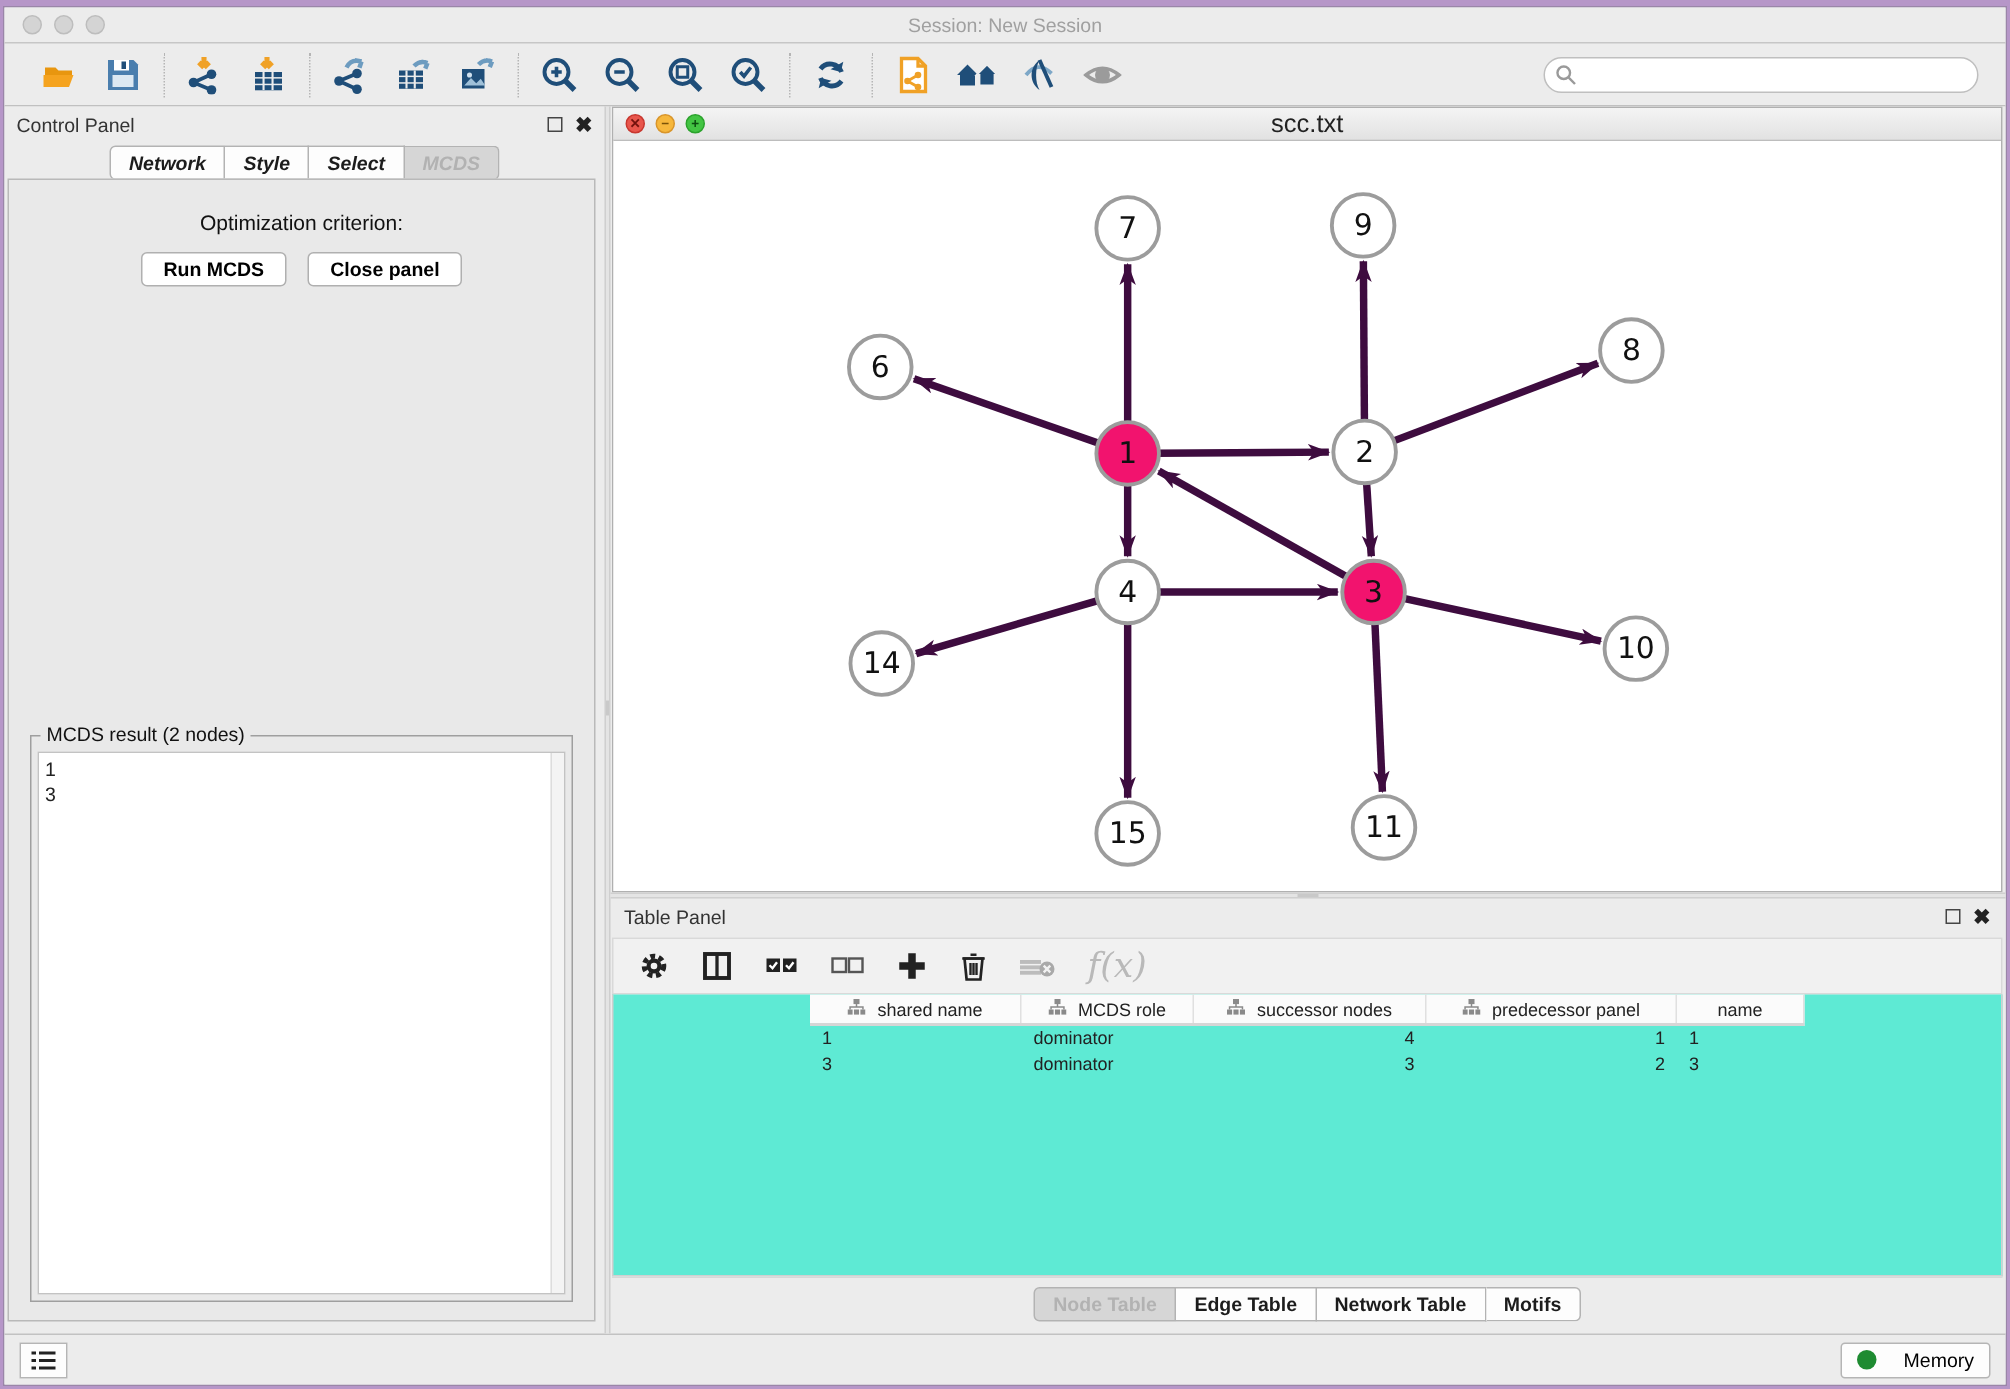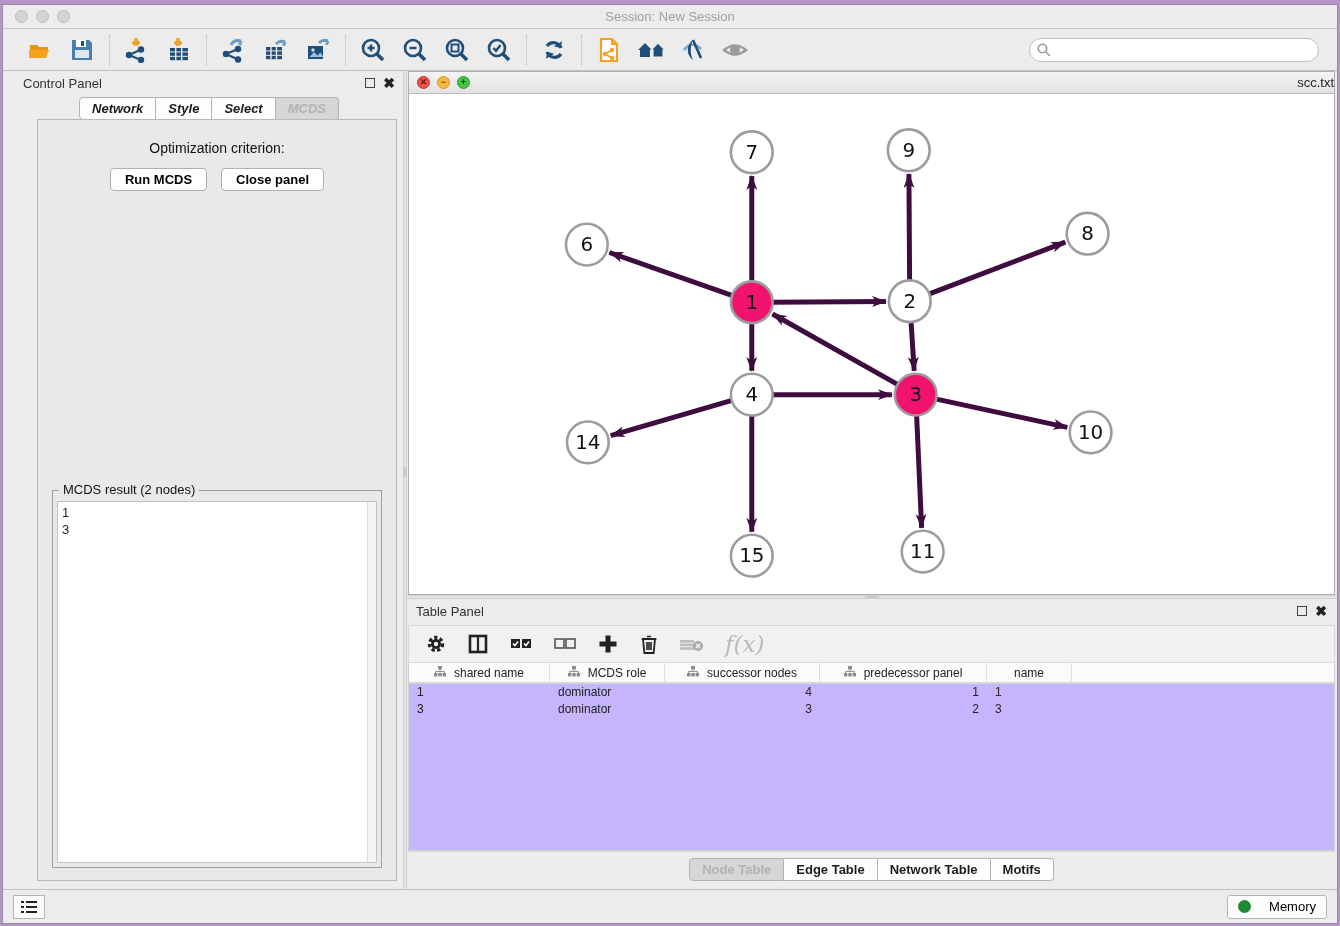--- a/index.html
+++ b/index.html
@@ -21,32 +21,32 @@
   .search-wrap { margin-left:auto; margin-right:8px; position:relative; }
   .search-wrap input { width:290px; height:24px; border:1px solid #bfbfbf; border-radius:13px; background:#fff; padding:0 10px 0 26px; font-size:13px; outline:none; }
   .search-glass { position:absolute; left:8px; top:5px; }
 
   
   .main { flex:1; display:flex; min-height:0; }
   .vdivider { width:4px; background:#e4e4e4; border-left:1px solid #cfcfcf; border-right:1px solid #cfcfcf; position:relative; }
   .vdivider .grip { position:absolute; left:0; right:0; top:396px; height:10px; background:#c9c9c9; }
 
   
-  .cpanel { width:400px; display:flex; flex-direction:column; background:#ececec;padding-left:12px; }
+  .cpanel { width:400px; display:flex; flex-direction:column; background:#ececec; }
   .panel-head { height:24px; display:flex; align-items:center; padding:0 8px; font-size:13px; color:#333; }
   .panel-head .ph-icons { margin-left:auto; display:flex; gap:8px; align-items:center; }
   .float-box { width:10px; height:10px; border:1.5px solid #444; }
   .close-x { font-size:14px; font-weight:bold; color:#222; line-height:10px; }
   .tabs-row { display:flex; justify-content:center; margin-top:2px;font-style:italic; }
   .seg { display:flex; }
   .seg .tab { font-size:13px; font-weight:bold; padding:3px 12px; background:#fdfdfd; border:1px solid #b3b3b3; border-left:none; color:#1c1c1c; cursor:pointer; white-space:nowrap; }
   .seg .tab:first-child { border-left:1px solid #b3b3b3; border-radius:4px 0 0 4px; }
   .seg .tab:last-child { border-radius:0 4px 4px 0; }
   .seg .tab.active { background:#d6d6d6; color:#b2b2b2; }
-  .cp-content { flex:1; margin:0 6px 8px 22px; margin-top:-1px; border:1px solid #b9b9b9; background:#e9e9e9; display:flex; flex-direction:column; padding:20px 14px 12px 14px; min-height:0; }
+  .cp-content { flex:1; margin:0 6px 8px 2px; margin-top:-1px; border:1px solid #b9b9b9; background:#e9e9e9; display:flex; flex-direction:column; padding:20px 14px 12px 14px; min-height:0; }
   .opt-label { text-align:center; font-size:14px; color:#111; }
   .combo { margin:12px 26px 0 26px; height:23px; background:#fff; border:1px solid #b7b7b7; border-radius:5px; display:flex; align-items:center; padding:0 6px 0 10px; font-size:14px; cursor:pointer; }
   .combo .arrows { margin-left:auto; display:flex; flex-direction:column; gap:2px; align-items:center; }
   .combo .arrows i { width:0; height:0; border-left:4px solid transparent; border-right:4px solid transparent; display:block; }
   .combo .arrows i.up { border-bottom:5px solid #555; }
   .combo .arrows i.down { border-top:5px solid #555; }
   .btn-row { display:flex; justify-content:center; gap:14px; margin-top:12px; }
   .btn { background:#fff; border:1px solid #b0b0b0; border-radius:4px; font-size:13px; font-weight:bold; padding:3px 14px; cursor:pointer; font-family:"Liberation Sans",sans-serif; }
   .result-fieldset { margin-top:auto; height:378px; border:1px solid #9f9f9f; position:relative; padding:10px 4px 4px 4px; }
   .result-legend { position:absolute; top:-9px; left:6px; background:#e9e9e9; padding:0 4px; font-size:13px; color:#111; }
@@ -55,33 +55,33 @@
 
   
   .rightcol { flex:1; display:flex; flex-direction:column; min-width:0; background:#ececec; }
   .net-window { display:flex; flex-direction:column; height:524px; margin:0 2px 0 1px; border:1px solid #b0b0b0; background:#fff; }
   .net-titlebar { height:22px; background:linear-gradient(#f4f4f4,#e2e2e2); border-bottom:1px solid #bdbdbd; display:flex; align-items:center; position:relative; }
   .net-tl { position:absolute; left:8px; display:flex; gap:7px; }
   .net-tl span { width:13px; height:13px; border-radius:50%; font-size:9px; font-weight:bold; color:#7c2d12; display:flex; align-items:center; justify-content:center; line-height:1; }
   .net-tl .red { background:#e8564c; border:1px solid #c8372f; color:#73120d; }
   .net-tl .yel { background:#f6b73c; border:1px solid #d9952a; color:#7a5208; }
   .net-tl .grn { background:#43c443; border:1px solid #2ba32c; color:#0c4d10; }
-  .net-title { width:100%; text-align:right; font-size:13px; color:#222; }
+  .net-title { width:100%; text-align:center; font-size:17px; color:#222; }
   .canvas { flex:1; background:#fff; position:relative; }
   .canvas svg { width:100%; height:100%; display:block; }
   .hdivider { height:4px; background:#e4e4e4; border-top:1px solid #cfcfcf; border-bottom:1px solid #cfcfcf; position:relative; }
   .hdivider .grip { position:absolute; top:0; bottom:0; left:50%; width:14px; margin-left:-7px; background:#c9c9c9; }
 
   
   .tpanel { flex:1; display:flex; flex-direction:column; min-height:0; background:#ececec; padding:0 2px 4px 1px; }
   .t-toolbar { height:38px; background:#f1f1f1; border:1px solid #d9d9d9; margin-top:2px; display:flex; align-items:center; gap:20px; padding:0 16px; }
   .t-toolbar .ti { display:flex; align-items:center; justify-content:center; cursor:pointer; }
   .t-toolbar .disabled { cursor:default; }
   .fx { font-family:"DejaVu Serif", serif; font-style:italic; font-size:23px; color:#b9b9b9; }
-  .tbl-wrap { flex:1; background:#c4b5fd; border:1px solid #d0d0d0; border-top:none; display:flex; flex-direction:column; min-height:0; }
+  .tbl-wrap { flex:1; background:#5eead4; border:1px solid #d0d0d0; border-top:none; display:flex; flex-direction:column; min-height:0;align-items:center; }
   .tbl-header { display:flex; height:21px; border-bottom:2px solid #d6d6d6; background:#fbfbfb; }
   .th { display:flex; align-items:center; justify-content:center; gap:8px; font-size:12px; color:#222; border-right:1px solid #e0e0e0; height:100%; }
   .tbl-row { display:flex; height:17px; font-size:12px; }
   .td { padding:1px 8px; white-space:nowrap; overflow:hidden; }
   .t-tabs-area { background:#ececec; padding:6px 0 4px 0; display:flex; justify-content:center; border-top:1px solid #d8d8d8; }
 
   
   .statusbar { height:34px; background:#ececec; border-top:1px solid #c2c2c2; display:flex; align-items:center; padding:0 10px; }
   .sb-btn { width:32px; height:24px; background:#fdfdfd; border:1px solid #b5b5b5; display:flex; align-items:center; justify-content:center; cursor:pointer; }
   .mem-btn { margin-left:auto; height:24px; background:#fdfdfd; border:1px solid #b5b5b5; border-radius:3px; display:flex; align-items:center; gap:18px; padding:0 10px; font-size:13px; cursor:pointer; }

